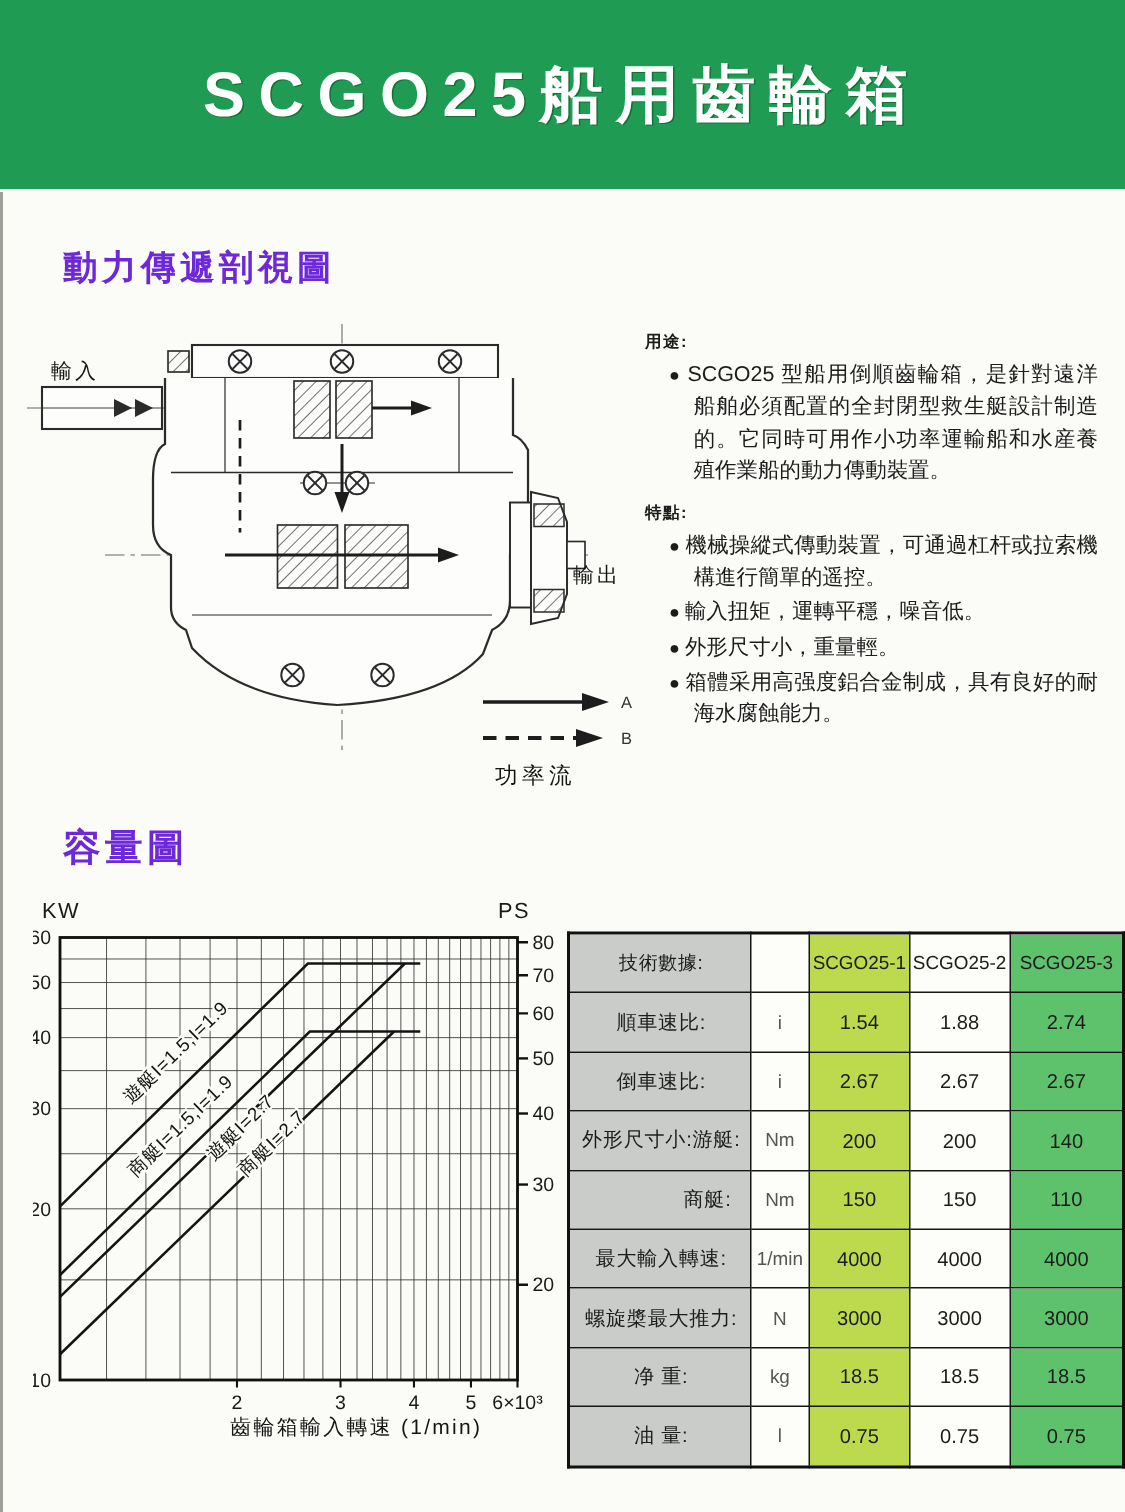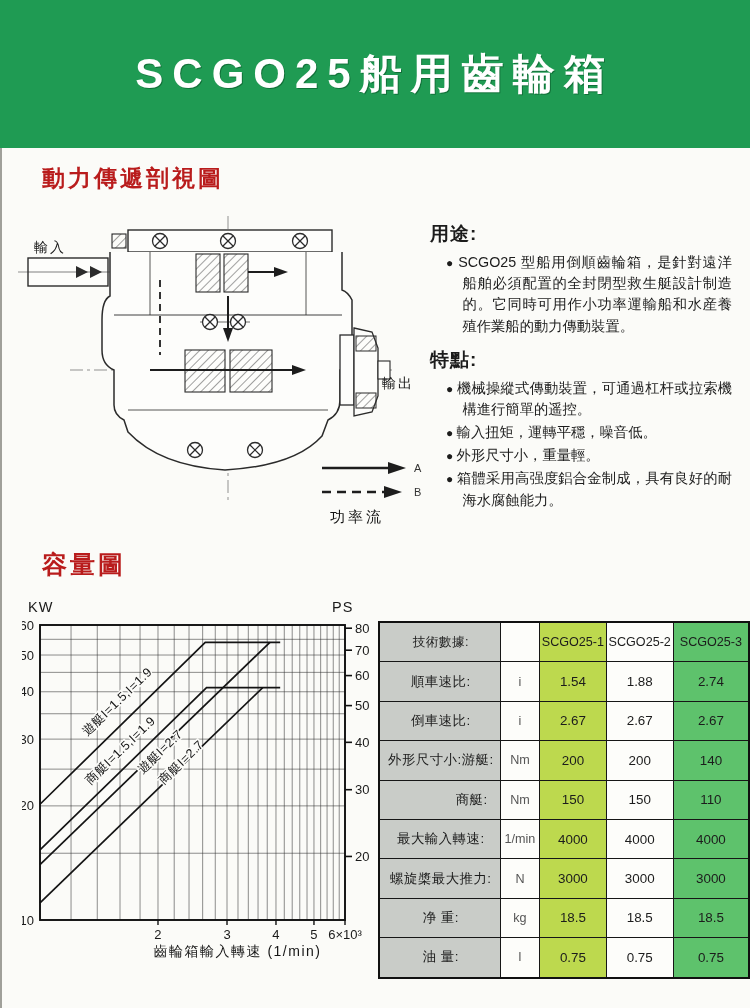--- a/index.html
+++ b/index.html
@@ -3,31 +3,31 @@
 <meta charset="utf-8">
 <style>
   html,body{margin:0;padding:0;background:#9a9a9a;}
   .page{
     position:relative;width:750px;height:1008px;margin:0 auto;
     background:var(--page_bg,#fbfbf8);overflow:hidden;
     font-family:"Liberation Sans","DejaVu Sans",sans-serif;color:#1c1c1c;
   }
   .scan-edge{position:absolute;left:0;top:128px;width:2px;height:880px;background:#55554d;opacity:.55;}
   
-  .banner{position:absolute;left:0;top:0;width:750px;height:148px;
+  .banner{position:absolute;left:0;top:0;width:750px;height:126px;
     background:var(--header_green,#1f9b53);display:flex;align-items:center;justify-content:center;}
   .banner h1{margin:0;color:#fff;font-size:42px;font-weight:bold;letter-spacing:9px;
     text-shadow:1px 1px 0 rgba(0,60,25,.45);}
   
-  .sec-title{position:absolute;font-weight:bold;color:#b91c1c;letter-spacing:3px;}
+  .sec-title{position:absolute;font-weight:bold;color:#6d28d9;letter-spacing:3px;}
   #t-drawing{left:42px;top:163px;font-size:23px;}
   #t-capacity{left:42px;top:548px;font-size:25px;}
   
   .textcol{position:absolute;left:430px;top:220px;width:302px;font-size:14.3px;line-height:1.48;}
-  .textcol h3{margin:0 0 4px 0;font-size:19px;letter-spacing:1px;}
+  .textcol h3{margin:0 0 4px 0;font-size:11px;letter-spacing:1px;}
   .textcol h3.feat{margin-top:9px;}
   .textcol ul{margin:0;padding:0 0 0 16px;list-style:none;text-align:justify;}
   .textcol li{padding-left:1.15em;text-indent:-1.15em;margin-bottom:2px;}
   .textcol li::before{content:"● ";font-size:12px;}
   
   .draw-wrap{position:absolute;left:10px;top:200px;}
   .draw-wrap svg text{font-family:"Liberation Sans",sans-serif;}
   
   .chart-wrap{position:absolute;left:22px;top:596px;}
   

